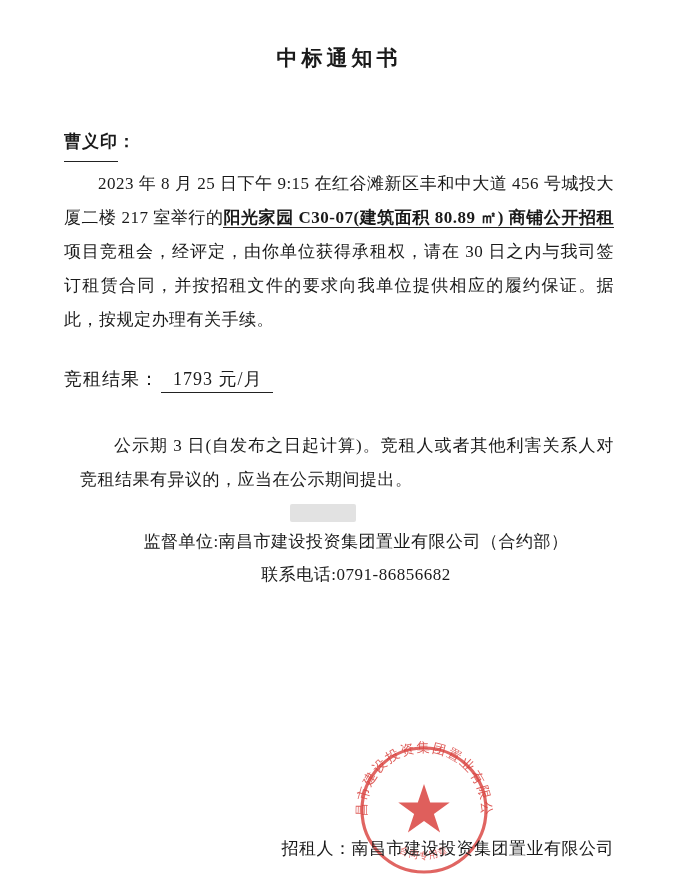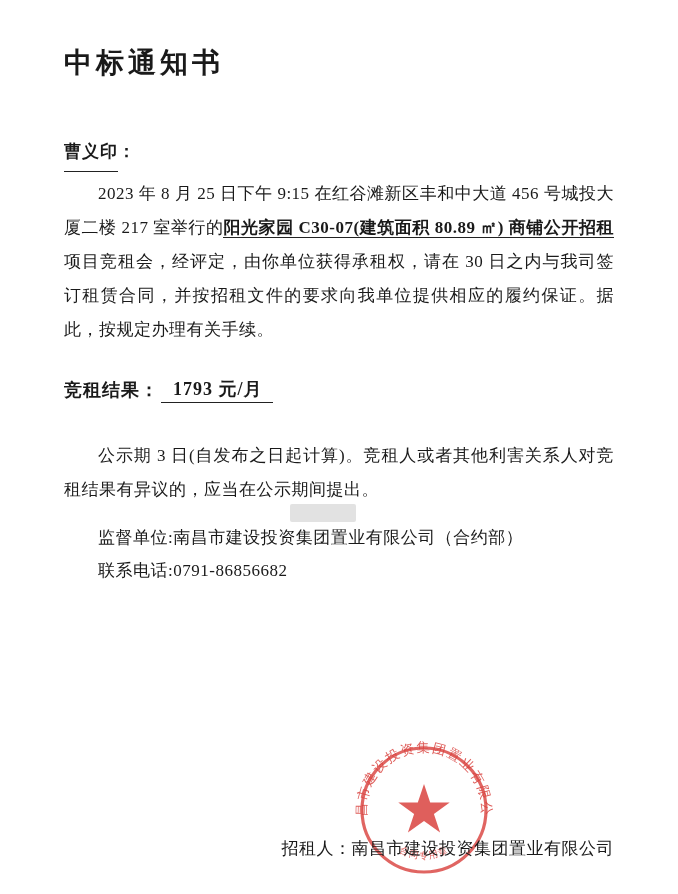--- a/index.html
+++ b/index.html
@@ -16,22 +16,22 @@
     color: #1a1a1a;
   }
   .page {
     position: relative;
     width: 678px;
     height: 894px;
     box-sizing: border-box;
     padding: 0 64px;
   }
   .doc-title {
-    text-align: left;
-    font-size: 28px;
+    text-align: center;
+    font-size: 21px;
     font-weight: bold;
     letter-spacing: 4px;
     margin-top: 44px;
     margin-bottom: 0;
     font-family: "Liberation Serif", "DejaVu Serif", serif;
   }
   .salutation {
     margin-top: 58px;
     font-size: 17px;
     font-weight: bold;
@@ -53,24 +53,24 @@
     text-indent: 34px;
     letter-spacing: 0.5px;
   }
   .u-bold {
     font-weight: bold;
     border-bottom: 1.5px solid #222;
   }
   .result-line {
     margin-top: 30px;
     font-size: 18px;
-    font-weight: bold;
+    font-weight: normal;
     letter-spacing: 1px;
     display: flex;
-    align-items: center;
+    align-items: flex-start;
   }
   .result-line .label {
     white-space: nowrap;
   }
   .result-line .value {
     border-bottom: 1.5px solid #222;
     padding: 0 10px 1px 12px;
     margin-left: 2px;
     letter-spacing: 1px;
   }
@@ -84,27 +84,29 @@
     border-radius: 2px;
   }
   .notice-para {
     margin-top: 36px;
     font-size: 17px;
     line-height: 34px;
     text-align: justify;
     text-justify: inter-ideograph;
     text-indent: 34px;
     letter-spacing: 0.5px;
+    margin-left: 16px;
   }
   .contact-block {
-    margin-top: 14px;
+    margin-top: 28px;
     font-size: 17px;
     line-height: 33px;
     letter-spacing: 0.5px;
     padding-left: 34px;
+    text-align: center;
   }
   .sign-block {
     position: absolute;
     right: 64px;
     bottom: 71px;
     text-align: left;
     font-size: 17px;
     line-height: 36px;
     letter-spacing: 0.5px;
   }

